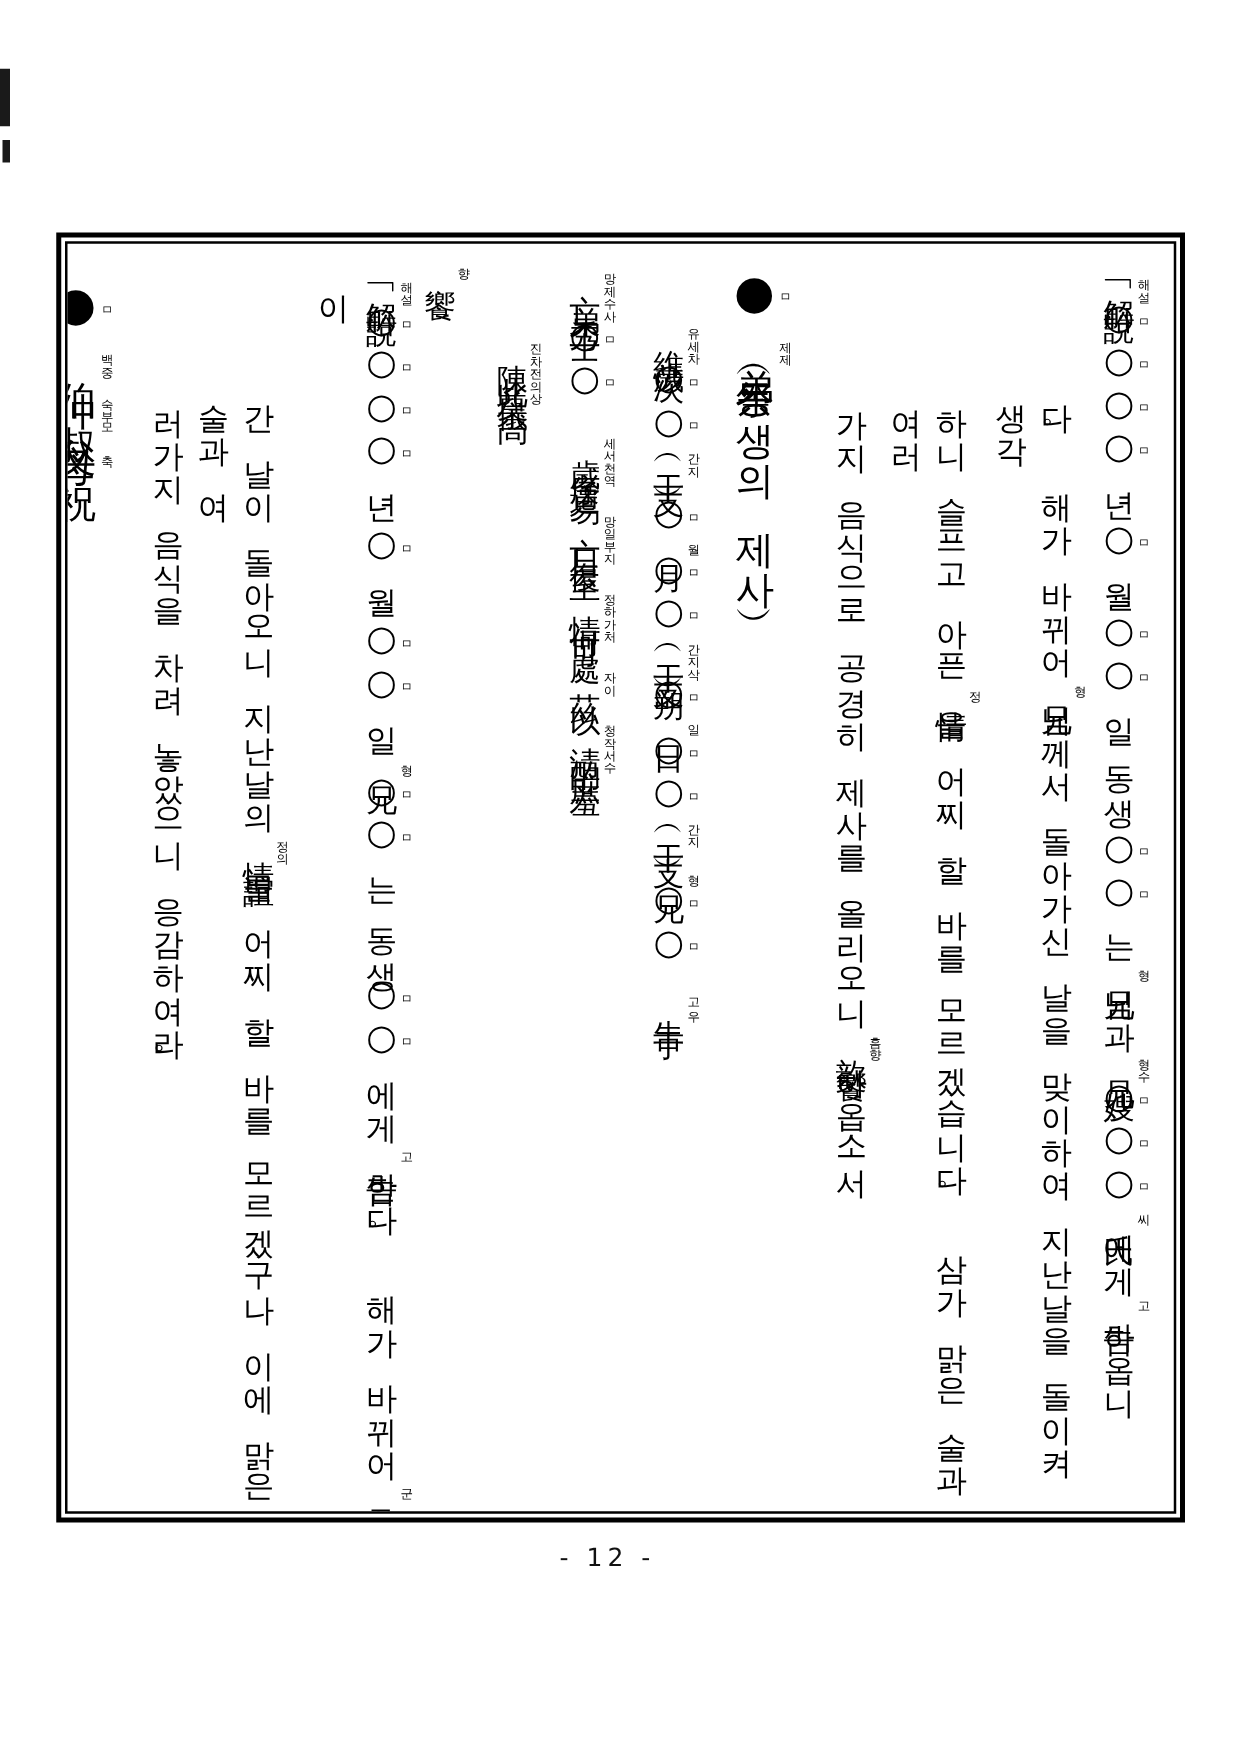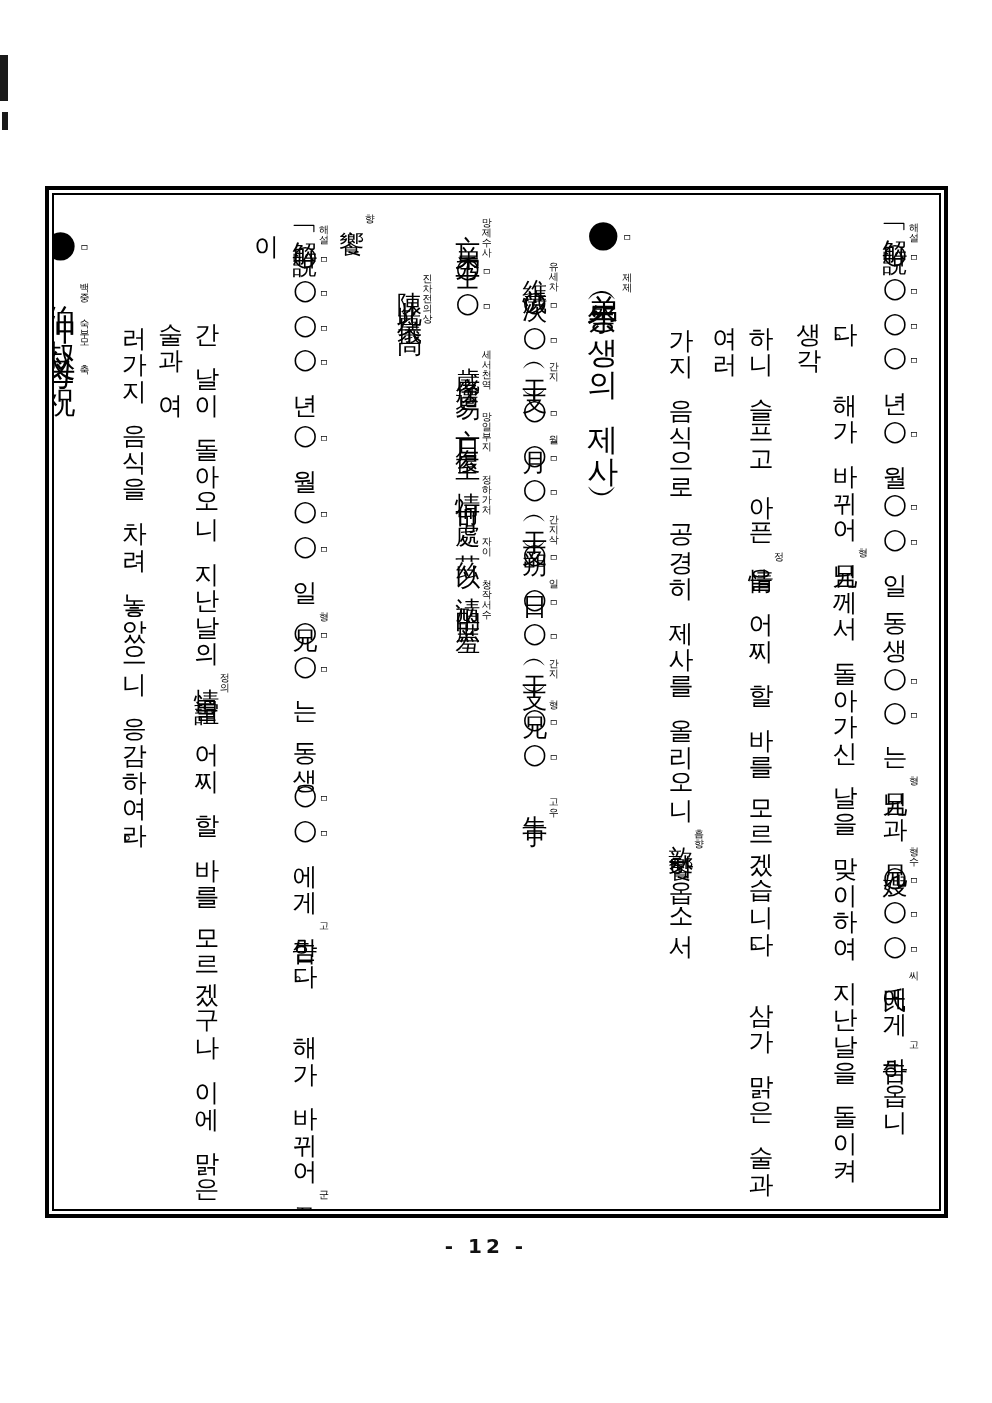--- a/index.html
+++ b/index.html
@@ -32,21 +32,21 @@
   rt{
     font-size:10px;letter-spacing:0;word-spacing:0;
     font-family:"DejaVu Serif","Liberation Serif",serif;
   }
   ruby.circle{font-size:1.12em;}
   ruby.bullet{font-size:1.2em;}
   .vgap{display:inline-block;width:1px;}
   .page-number{
     position:absolute;left:0;top:1234px;width:972px;text-align:center;
     font-family:"DejaVu Sans","Liberation Sans",sans-serif;
-    font-size:20px;letter-spacing:4px;color:#111;font-weight:bold;
+    font-size:20px;letter-spacing:4px;color:#111;
   }
 </style>
 </head>
 <body>
 
 <div class="page">
   <div class="speck s1"></div>
   <div class="speck s2"></div>
 
   <div class="frame">

